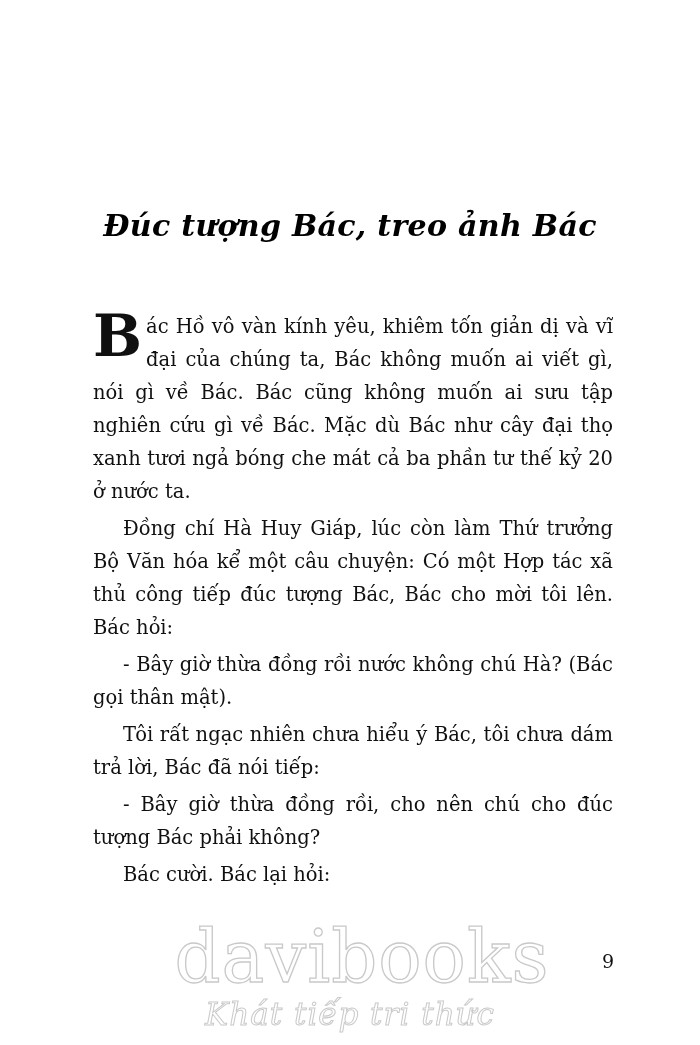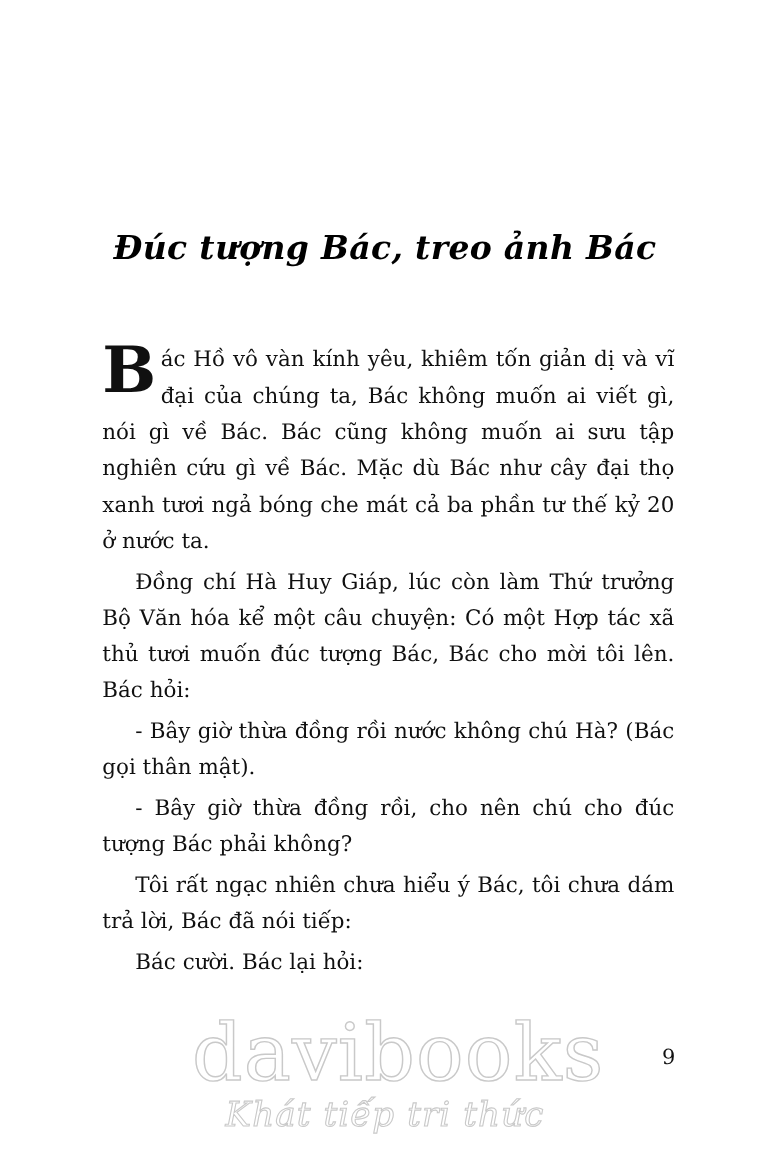--- a/index.html
+++ b/index.html
@@ -118,27 +118,27 @@
 <div class="page">
 
   <h1 class="title">Đúc tượng Bác, treo ảnh Bác</h1>
 
   <div class="body-text">
 
     <p class="first">
       <span class="dropcap">B</span><span>ác Hồ vô vàn kính yêu, khiêm tốn giản dị và vĩ đại của chúng ta, Bác không muốn ai viết gì, nói gì về Bác. Bác cũng không muốn ai sưu tập nghiên cứu gì về Bác. Mặc dù Bác như cây đại thọ xanh tươi ngả bóng che mát cả ba phần tư thế kỷ 20 ở nước ta.</span>
     </p>
 
-    <p>Đồng chí Hà Huy Giáp, lúc còn làm Thứ trưởng Bộ Văn hóa kể một câu chuyện: Có một Hợp tác xã thủ tươi muốn đúc tượng Bác, Bác cho mời tôi lên. Bác hỏi:</p>
+    <p>Đồng chí Hà Huy Giáp, lúc còn làm Thứ trưởng Bộ Văn hóa kể một câu chuyện: Có một Hợp tác xã thủ công tiếp đúc tượng Bác, Bác cho mời tôi lên. Bác hỏi:</p>
 
     <p>- Bây giờ thừa đồng rồi nước không chú Hà? (Bác gọi thân mật).</p>
 
+    <p>Tôi rất ngạc nhiên chưa hiểu ý Bác, tôi chưa dám trả lời, Bác đã nói tiếp:</p>
+
     <p>- Bây giờ thừa đồng rồi, cho nên chú cho đúc tượng Bác phải không?</p>
-
-    <p>Tôi rất ngạc nhiên chưa hiểu ý Bác, tôi chưa dám trả lời, Bác đã nói tiếp:</p>
 
 
 
     <p>Bác cười. Bác lại hỏi:</p>
 
   </div>
 
   <div class="page-number">9</div>
 
   <div class="watermark">

